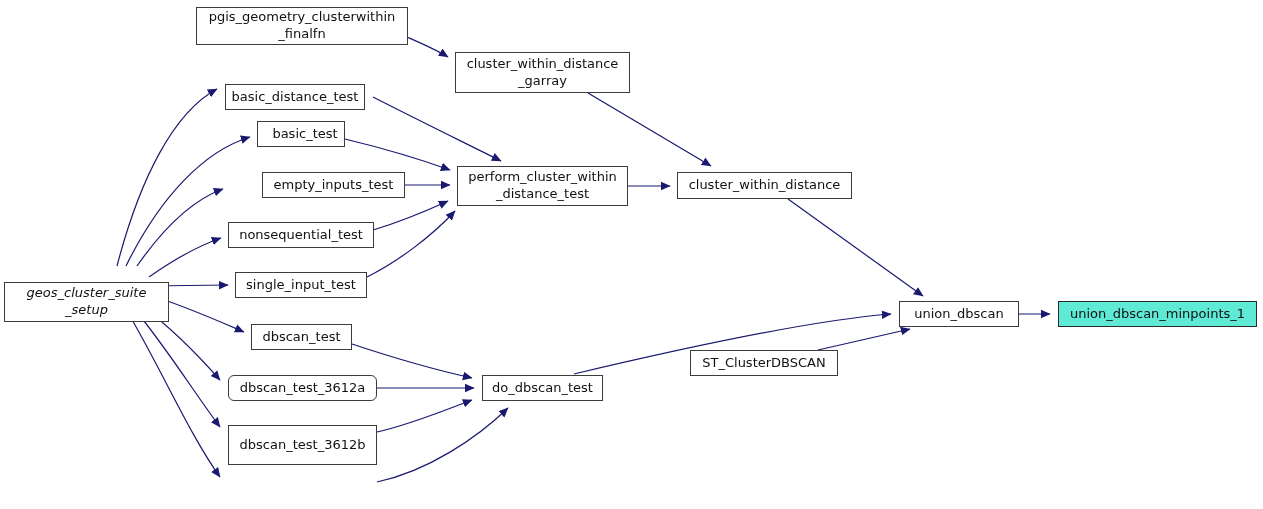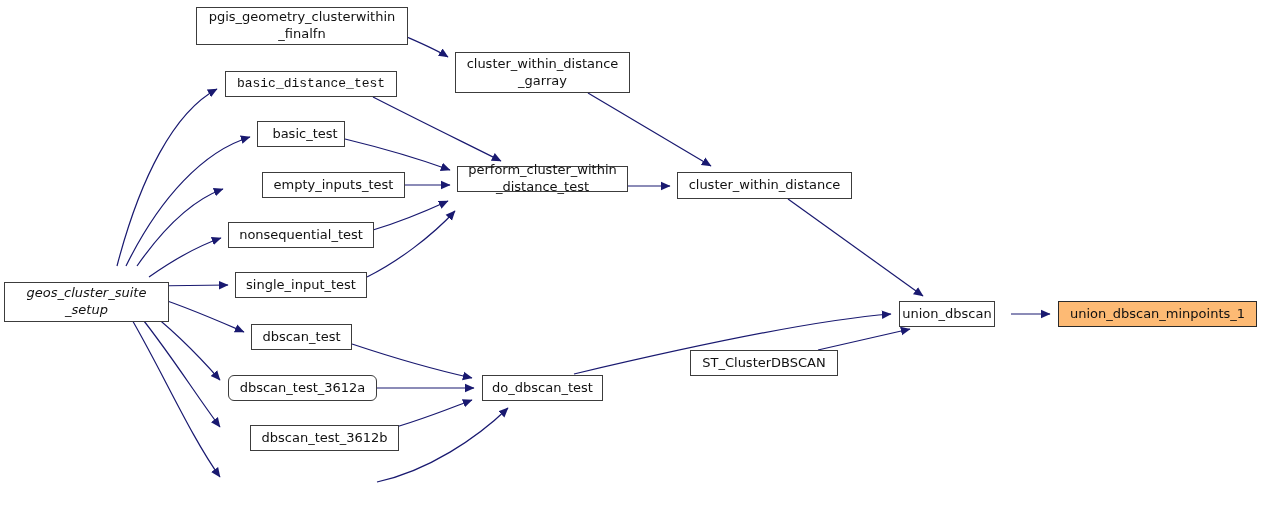--- a/index.html
+++ b/index.html
@@ -36,21 +36,21 @@
     text-align: center;
     background: #ffffff;
     border: 1.5px solid #3c3c3c;
     color: #111111;
     font-size: 13px;
     line-height: 1.3;
     white-space: pre-line;
     cursor: pointer;
   }
   .node.highlight {
-    background: #fdba74;
+    background: #5eead4;
     border-color: #2a2a2a;
     cursor: default;
   }
 </style>
 </head>
 <body>
 
 <div id="canvas">
 
   <svg id="edge-layer" width="1263" height="509" viewBox="0 0 1263 509" xmlns="http://www.w3.org/2000/svg">
@@ -85,46 +85,46 @@
     <path class="edge" marker-end="url(#arrow)" d="M 818,350 L 910,329"></path>
     <path class="edge" marker-end="url(#arrow)" d="M 1011,314 L 1050,314"></path>
   </svg>
 
   <div class="node" style="left:196px; top:7px; width:212px; height:38px;">pgis_geometry_clusterwithin
 _finalfn</div>
 
   <div class="node" style="left:455px; top:52px; width:175px; height:41px;">cluster_within_distance
 _garray</div>
 
-  <div class="node" style="left:225px; top:71px; width:172px; height:26px;font-family:Liberation Mono, monospace;">basic_distance_test</div>
+  <div class="node" style="left:225px; top:84px; width:140px; height:26px;">basic_distance_test</div>
 
   <div class="node" style="left:257px; top:121px; width:88px; height:26px;padding-left:8px;">basic_test</div>
 
   <div class="node" style="left:230px; top:172px; width:143px; height:26px;margin-left:32px;">empty_inputs_test</div>
 
   <div class="node" style="left:228px; top:222px; width:146px; height:26px;">nonsequential_test</div>
 
   <div class="node" style="left:4px; top:282px; width:165px; height:40px;font-style:italic;">geos_cluster_suite
 _setup</div>
 
   <div class="node" style="left:235px; top:272px; width:132px; height:26px;">single_input_test</div>
 
-  <div class="node" style="left:457px; top:166px; width:171px; height:26px;">perform_cluster_within
+  <div class="node" style="left:457px; top:166px; width:171px; height:40px;">perform_cluster_within
 _distance_test</div>
 
   <div class="node" style="left:677px; top:172px; width:175px; height:27px;">cluster_within_distance</div>
 
   <div class="node" style="left:251px; top:324px; width:101px; height:26px;">dbscan_test</div>
 
   <div class="node" style="left:228px; top:375px; width:149px; height:26px;border-radius:6px;">dbscan_test_3612a</div>
 
-  <div class="node" style="left:228px; top:425px; width:149px; height:26px;margin-left:22px;">dbscan_test_3612b</div>
+  <div class="node" style="left:228px; top:425px; width:149px; height:40px;">dbscan_test_3612b</div>
 
 
   <div class="node" style="left:482px; top:375px; width:121px; height:26px;">do_dbscan_test</div>
 
   <div class="node" style="left:690px; top:350px; width:148px; height:26px;">ST_ClusterDBSCAN</div>
 
-  <div class="node" style="left:899px; top:301px; width:96px; height:26px;">union_dbscan</div>
+  <div class="node" style="left:899px; top:301px; width:120px; height:26px;">union_dbscan</div>
 
   <div class="node highlight" style="left:1058px; top:301px; width:199px; height:26px;">union_dbscan_minpoints_1</div>
 
 </div>
 
 </body></html>

